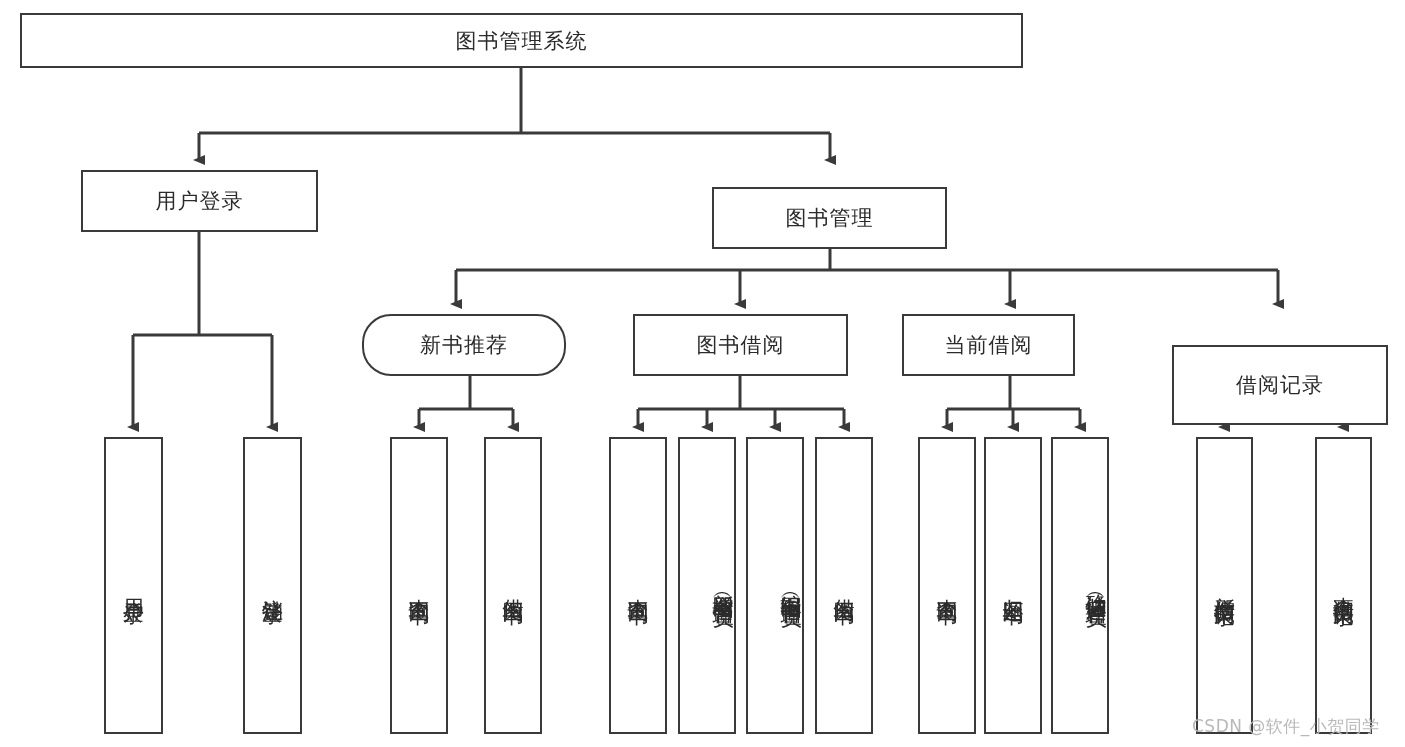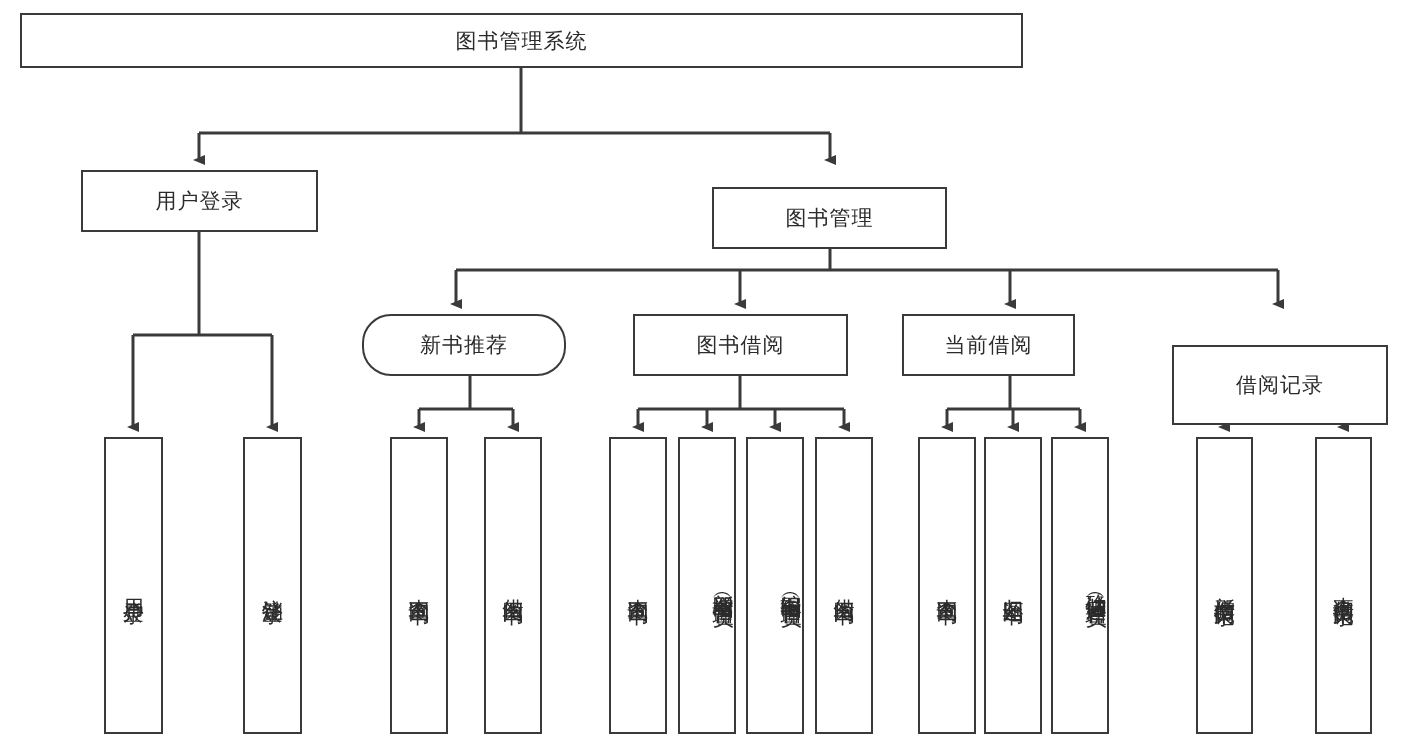--- a/index.html
+++ b/index.html
@@ -176,14 +176,15 @@
   <div class="node v top-align" style="left:1051px; top:437px; width:58px; height:297px;">
     <span>确认归还（管理员）</span>
   </div>
   <div class="node v mid-align" style="left:1196px; top:437px; width:57px; height:297px;">
     <span>新增借阅记录</span>
   </div>
   <div class="node v mid-align" style="left:1315px; top:437px; width:57px; height:297px;">
     <span>查询借阅记录</span>
   </div>
 
+  <div class="watermark" style="left:1192px; top:715px;">CSDN @软件_小贺同学</div>
 
 </div>
 
 </body></html>

